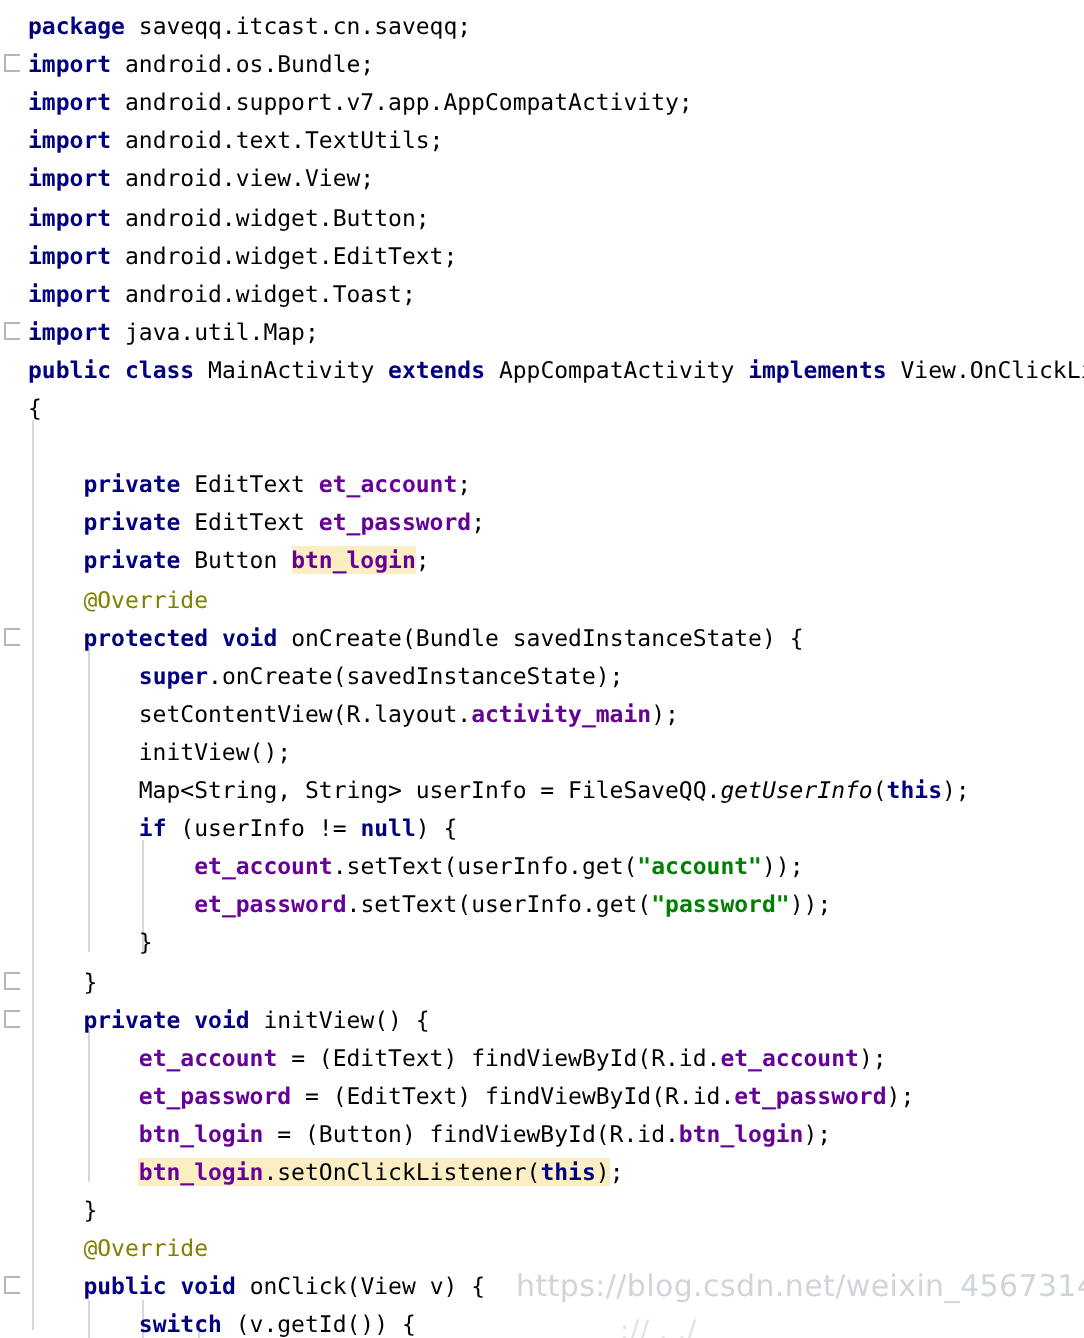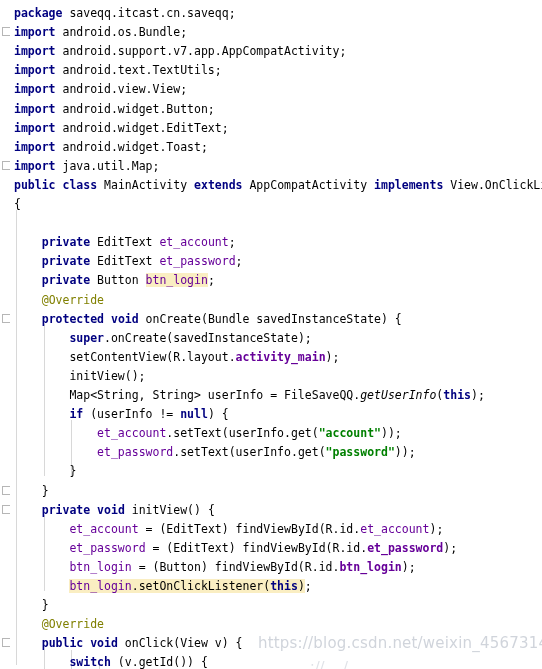--- a/index.html
+++ b/index.html
@@ -70,21 +70,21 @@
     width: 0;
     border-left: 1px solid #d8d8d8;
     pointer-events: none;
   }
 
   
   .kw      { color: #000080; font-weight: bold; }
   .txt     { color: #000000; }
   .str     { color: #008000; font-weight: bold; }
   .anno    { color: #808000; }
-  .field   { color: #660099; font-weight: normal; }
+  .field   { color: #660099; font-weight: bold; }
   .fieldi  { color: #660099; font-weight: bold; }
   .stat    { color: #000000; font-style: italic; }
   .hl      { background: #faeec2; }
 
   
   .watermark {
     position: absolute;
     color: rgba(150,160,175,0.45);
     font-family: "DejaVu Sans", "Liberation Sans", sans-serif;
     font-size: 15px;

